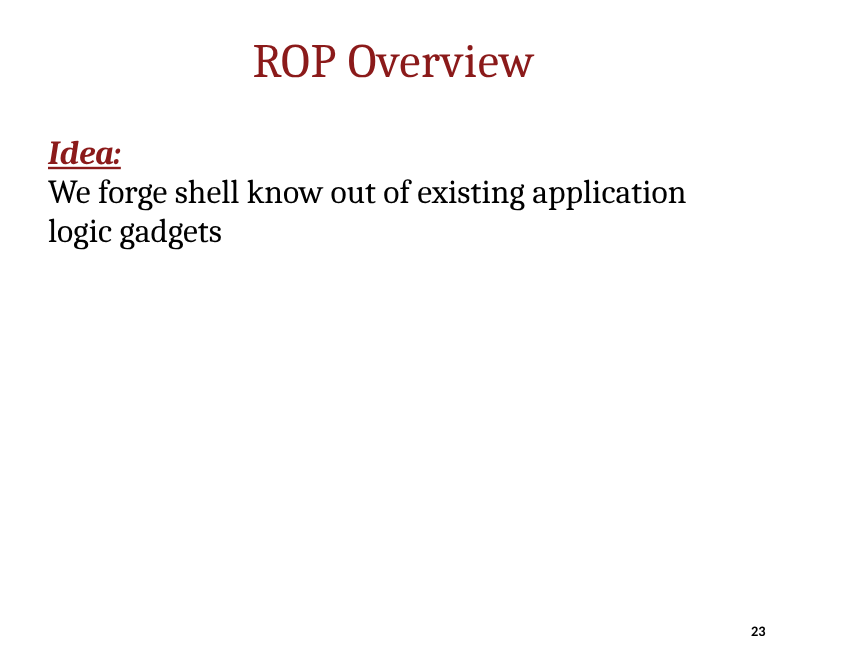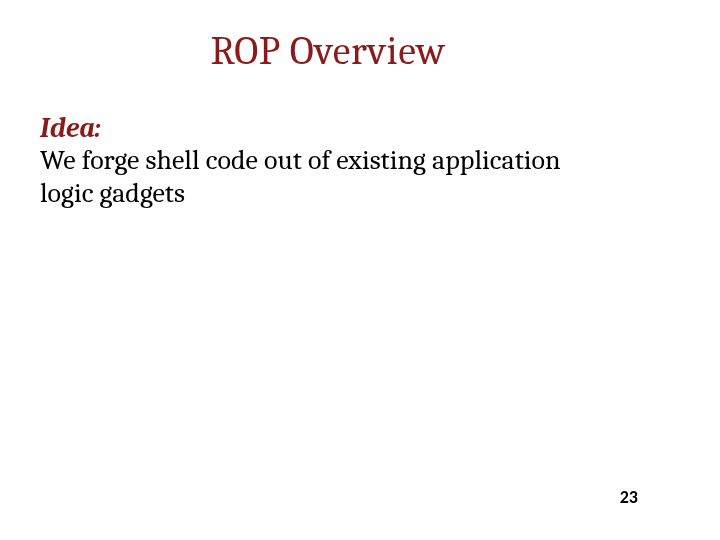--- a/index.html
+++ b/index.html
@@ -22,50 +22,51 @@
     font-weight: 400;
     text-align: center;
     margin-top: 10px;
     margin-bottom: 38px;
     letter-spacing: 0.5px;
   }
   .section-heading {
     color: #8b1a1a;
     font-style: italic;
     font-weight: 700;
+    text-decoration: underline;
     font-size: 28px;
     line-height: 1.15;
   }
   .body-text {
     color: #000000;
     font-size: 28px;
     line-height: 1.18;
     font-weight: 400;
   }
   .block {
     margin-bottom: 44px;
   }
   .page-number {
     position: absolute;
-    bottom: 32px;
+    bottom: 6px;
     right: 18px;
-    font-size: 18px;
+    font-size: 12px;
     font-weight: 700;
     color: #000000;
     font-family: Calibri, Arial, sans-serif;
   }
 </style>
 </head>
 <body>
 
 <div class="slide">
 
   <h1 class="title">ROP Overview</h1>
 
   <div class="block">
     <div class="section-heading">Idea:</div>
-    <div class="body-text">We forge shell code out of existing application logic gadgets</div>
+    <div class="body-text">We forge shell know out of existing application logic gadgets</div>
   </div>
 
 
   <div class="page-number">23</div>
 
 </div>
 
 </body></html>

